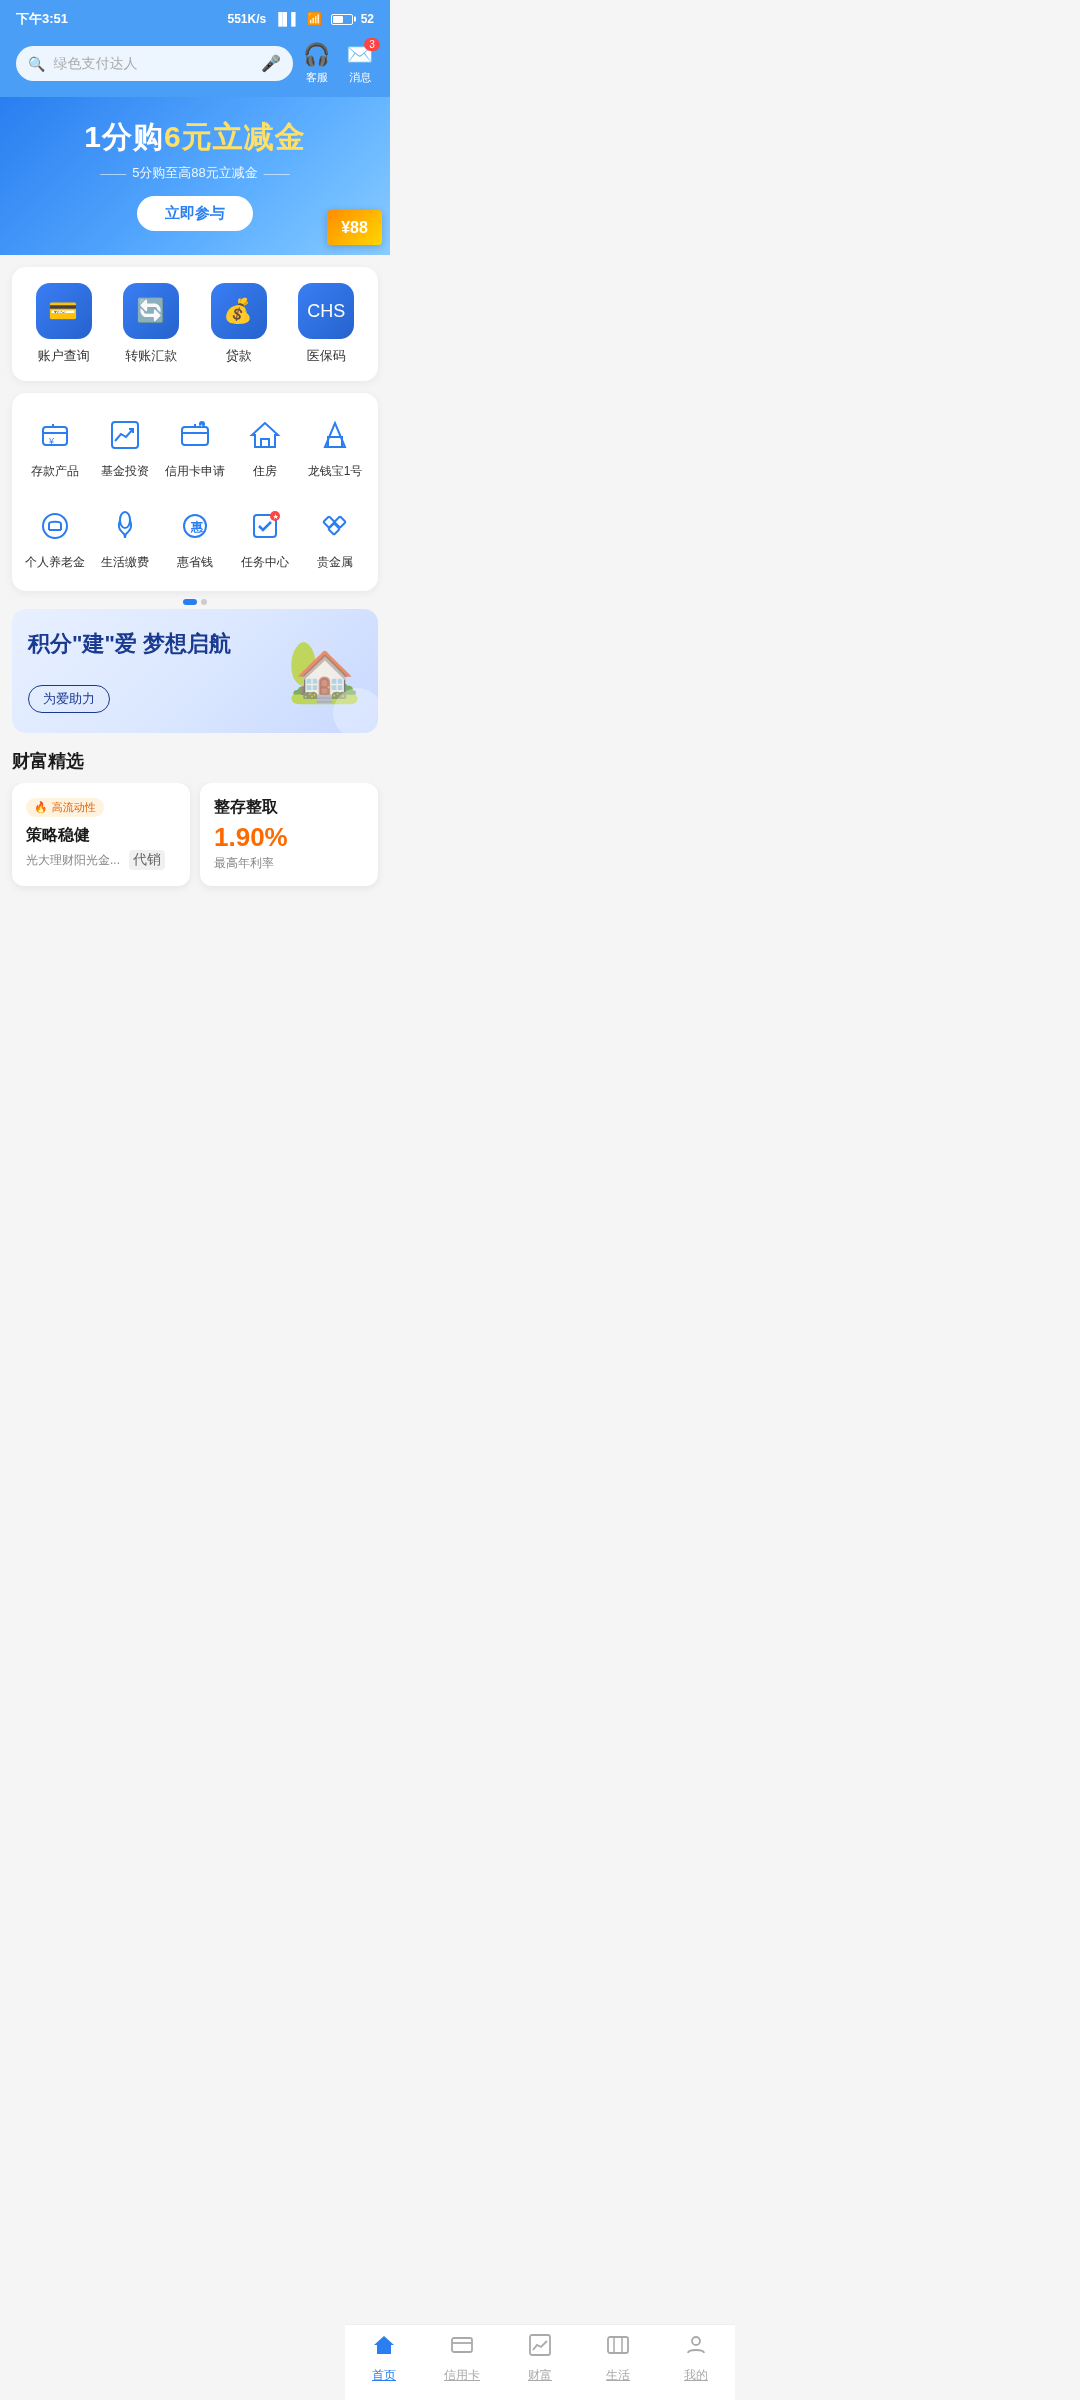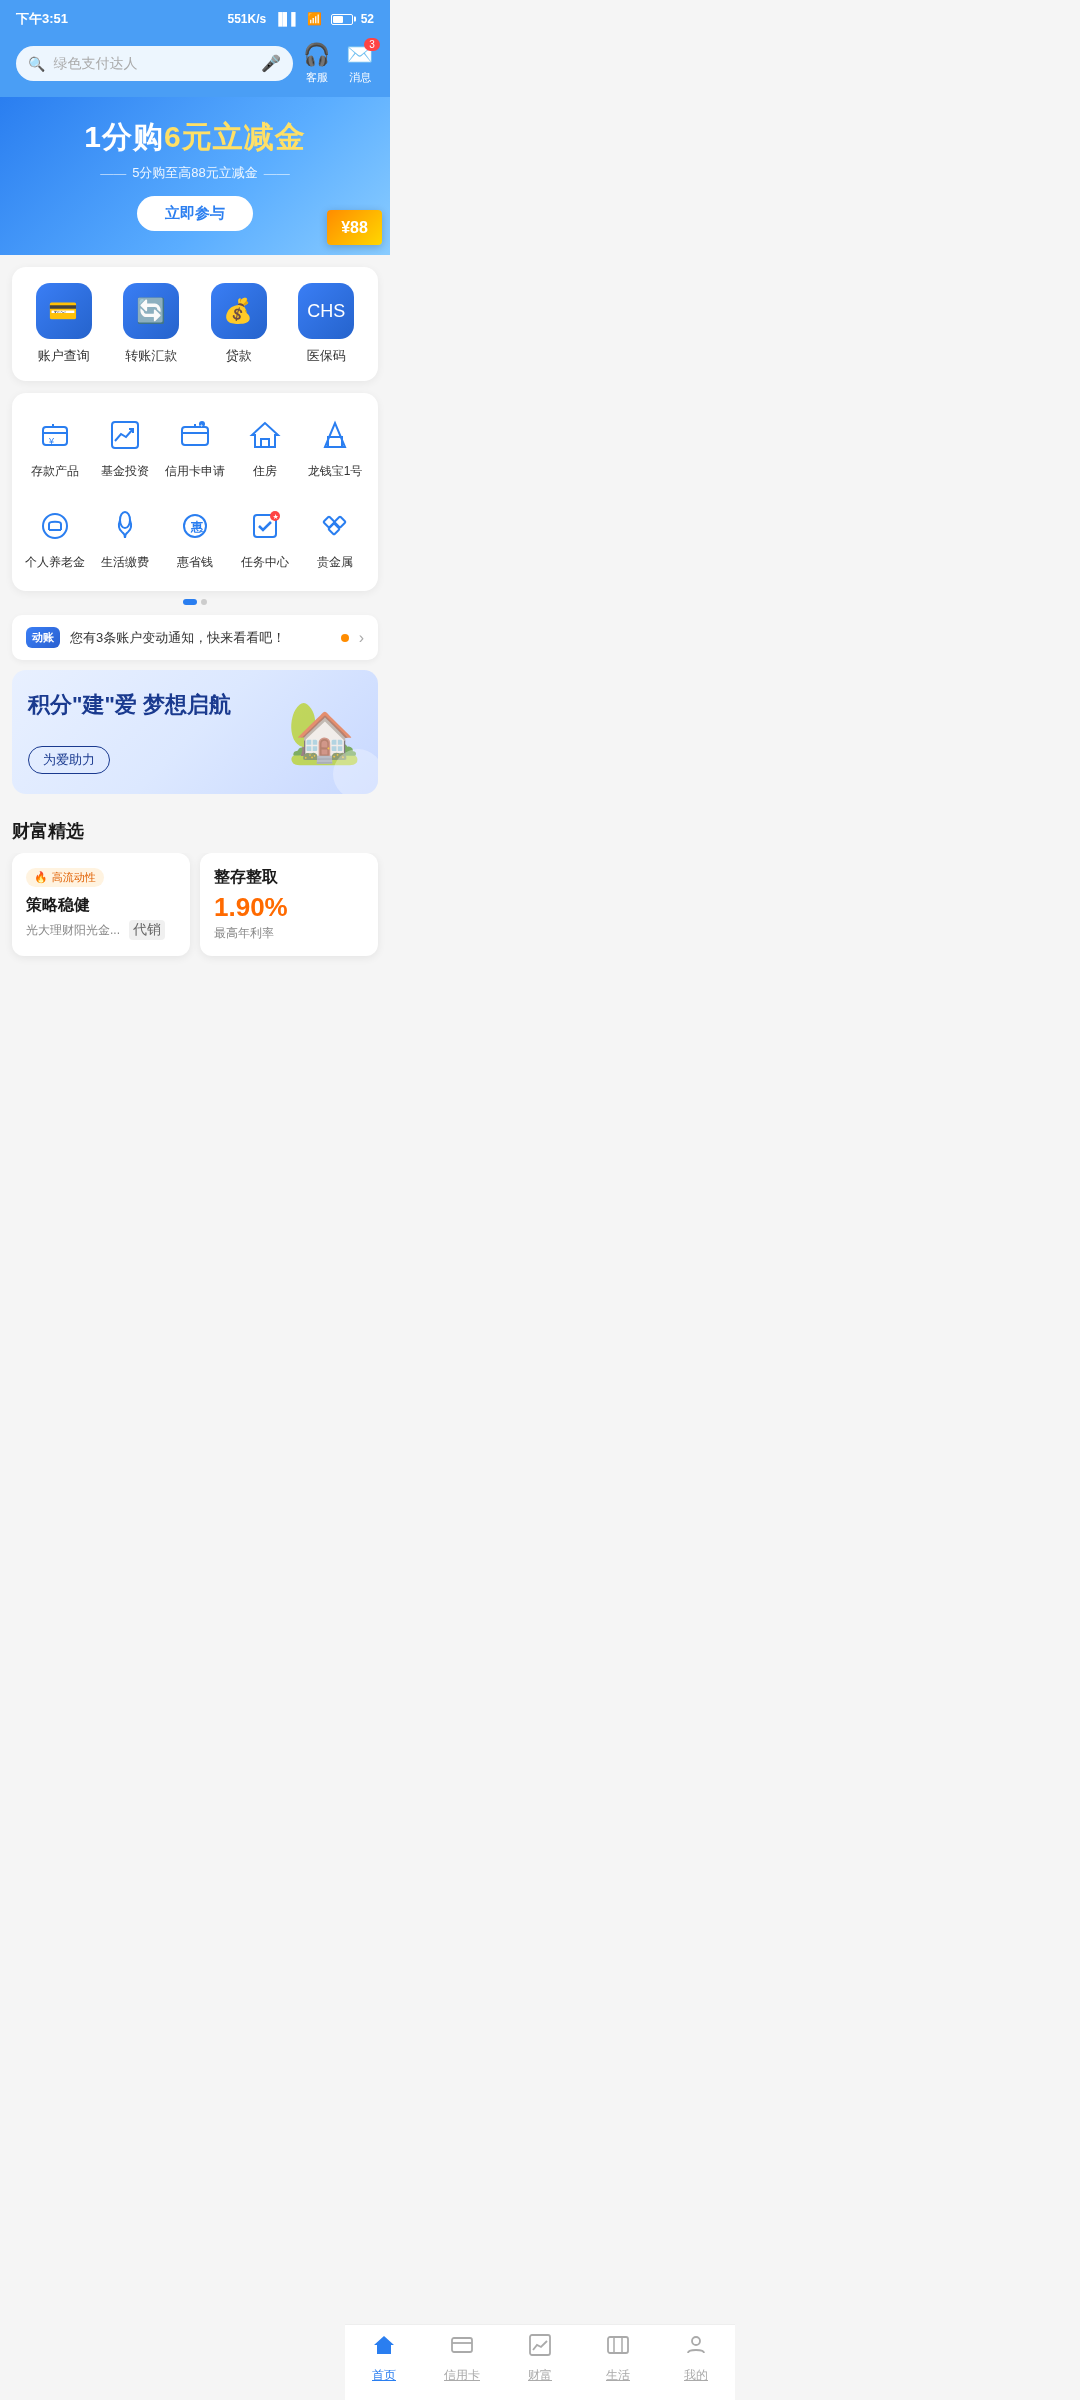--- a/index.html
+++ b/index.html
@@ -334,21 +334,21 @@
       height: 50px;
       background: rgba(255,255,255,0.3);
       border-radius: 50%;
     }
 
     
     .section-title {
       font-size: 18px;
       font-weight: 700;
       color: #1a1a1a;
-      padding: 25px 12px 10px;
+      padding: 16px 12px 10px;
     }
     .wealth-cards {
       display: flex;
       gap: 10px;
       padding: 0 12px 16px;
       overflow-x: auto;
     }
     .wealth-card {
       background: #fff;
       border-radius: 12px;
@@ -622,26 +622,20 @@
         <span class="menu-item-label">贵金属</span>
       </div>
     </div>
   </div>
 
   <div class="dots">
     <div class="dot active"></div>
     <div class="dot"></div>
   </div>
 
-  <div class="notification-bar">
-    <div class="notif-logo">动账</div>
-    <span class="notif-text">您有3条账户变动通知，快来看看吧！</span>
-    <div class="notif-dot"></div>
-    <span class="notif-arrow">›</span>
-  </div>
 
   <div class="promo-banner">
     <div class="promo-text-area">
       <div class="promo-title">积分"建"爱 梦想启航</div>
       <button class="promo-btn">为爱助力</button>
     </div>
     <div class="promo-image">🏡</div>
     <div class="promo-corner"></div>
   </div>
 

